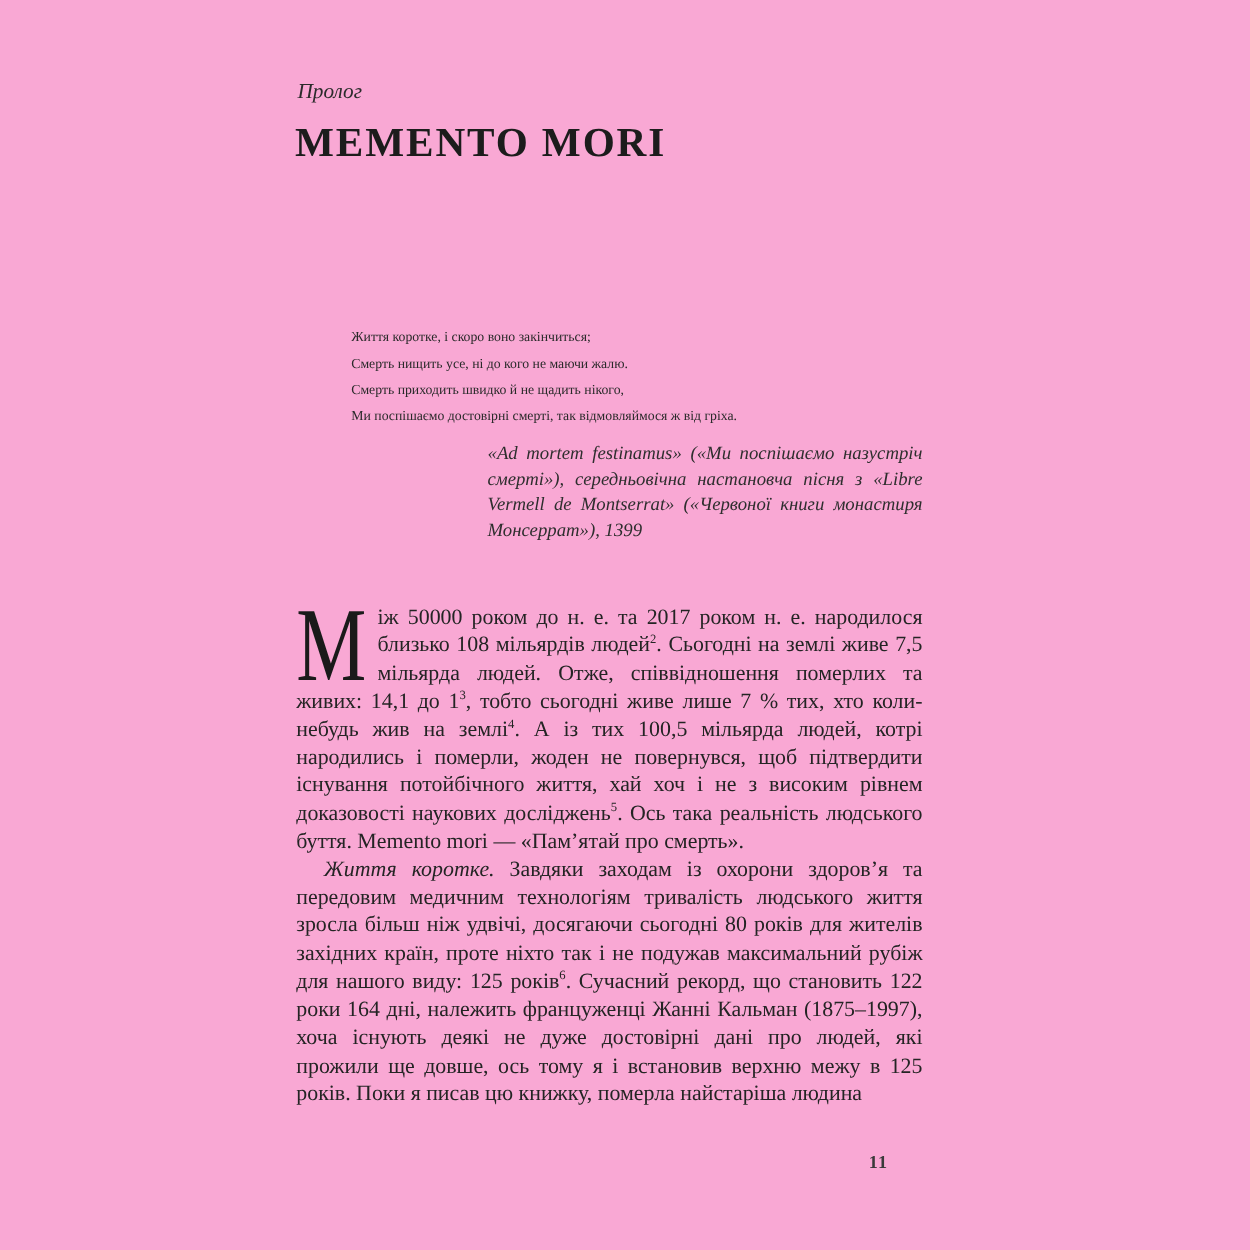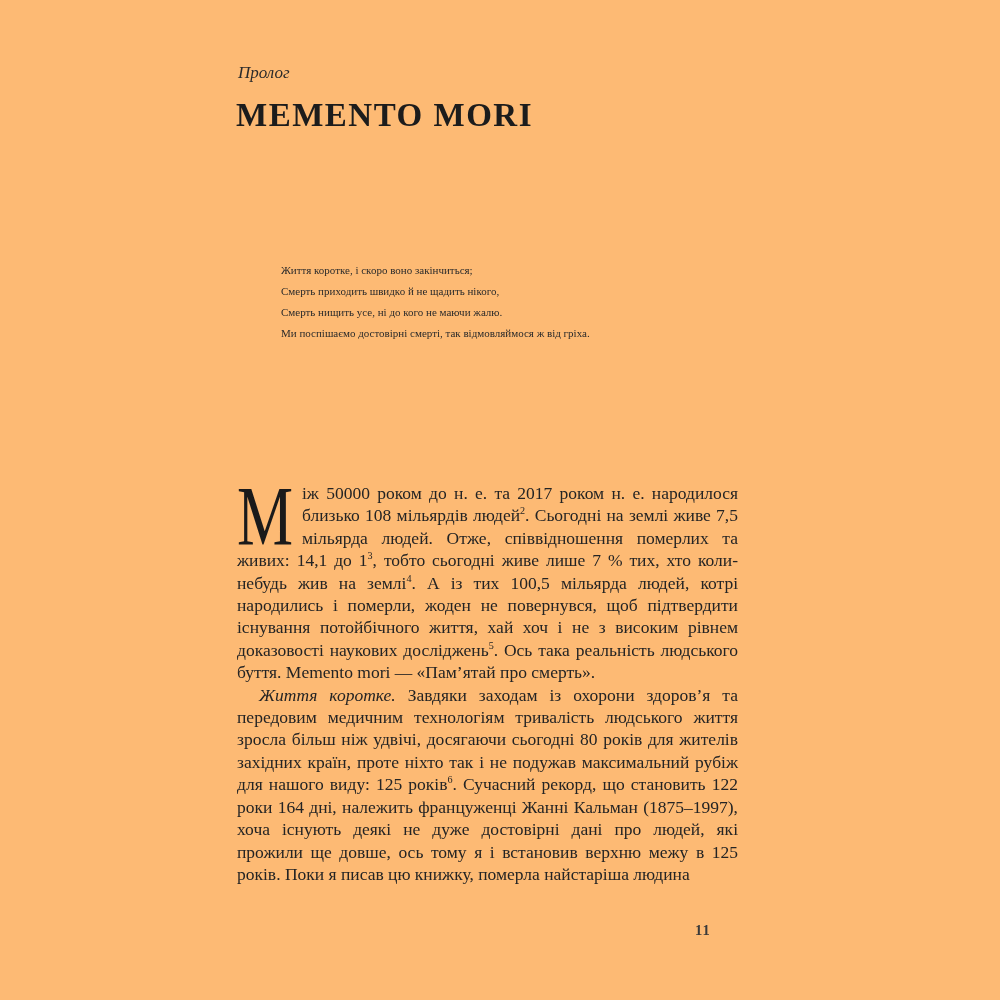--- a/index.html
+++ b/index.html
@@ -4,21 +4,21 @@
 <style>
   html, body {
     margin: 0;
     padding: 0;
     background: #ffffff;
   }
   .page {
     position: relative;
     width: 1000px;
     height: 1000px;
-    background: #fdba74;
+    background: #f9a8d4;
     color: #222222;
     font-family: "Liberation Serif", "DejaVu Serif", serif;
     overflow: hidden;
   }
   .kicker {
     position: absolute;
     left: 238px;
     top: 63px;
     font-style: italic;
     font-size: 17px;
@@ -104,25 +104,26 @@
 <body>
 
 <div class="page">
 
   <div class="kicker">Пролог</div>
 
   <h1 class="chapter-title">MEMENTO MORI</h1>
 
   <div class="poem">
     <div class="poem-line">Життя коротке, і скоро воно закінчиться;</div>
+    <div class="poem-line">Смерть нищить усе, ні до кого не маючи жалю.</div>
     <div class="poem-line">Смерть приходить швидко й не щадить нікого,</div>
-    <div class="poem-line">Смерть нищить усе, ні до кого не маючи жалю.</div>
     <div class="poem-line">Ми поспішаємо достовірні смерті, так відмовляймося ж від гріха.</div>
   </div>
 
+  <div class="attribution">«Ad mortem festinamus» («Ми поспішаємо назустріч смерті»), середньовічна настановча пісня з «Libre Vermell de Montserrat» («Червоної книги монастиря Монсеррат»), 1399</div>
 
   <div class="bodytext">
       <p><span class="dropcap">М</span><span>іж 50000 роком до н. е. та 2017 роком н. е. народилося близько 108 мільярдів людей</span><sup>2</sup><span>. Сьогодні на землі живе 7,5 мільярда людей. Отже, співвідношення померлих та живих: 14,1 до 1</span><sup>3</sup><span>, тобто сьогодні живе лише 7 % тих, хто коли-небудь жив на землі</span><sup>4</sup><span>. А із тих 100,5 мільярда людей, котрі народились і померли, жоден не повернувся, щоб підтвердити існування потойбічного життя, хай хоч і не з високим рівнем доказовості наукових досліджень</span><sup>5</sup><span>. Ось така реальність людського буття. Memento mori — «Пам’ятай про смерть».</span></p>
       <p><span class="it">Життя коротке.</span><span> Завдяки заходам із охорони здоров’я та передовим медичним технологіям тривалість людського життя зросла більш ніж удвічі, досягаючи сьогодні 80 років для жителів західних країн, проте ніхто так і не подужав максимальний рубіж для нашого виду: 125 років</span><sup>6</sup><span>. Сучасний рекорд, що становить 122 роки 164 дні, належить француженці Жанні Кальман (1875–1997), хоча існують деякі не дуже достовірні дані про людей, які прожили ще довше, ось тому я і встановив верхню межу в 125 років. Поки я писав цю книжку, померла найстаріша людина</span></p>
     </div>
 
   <div class="folio">11</div>
 
 </div>
 

